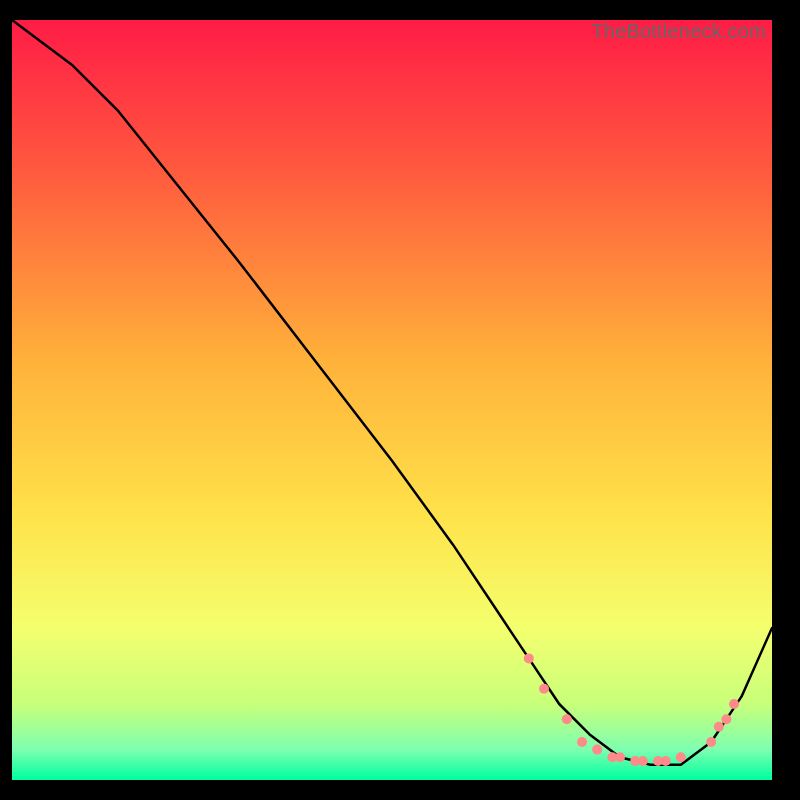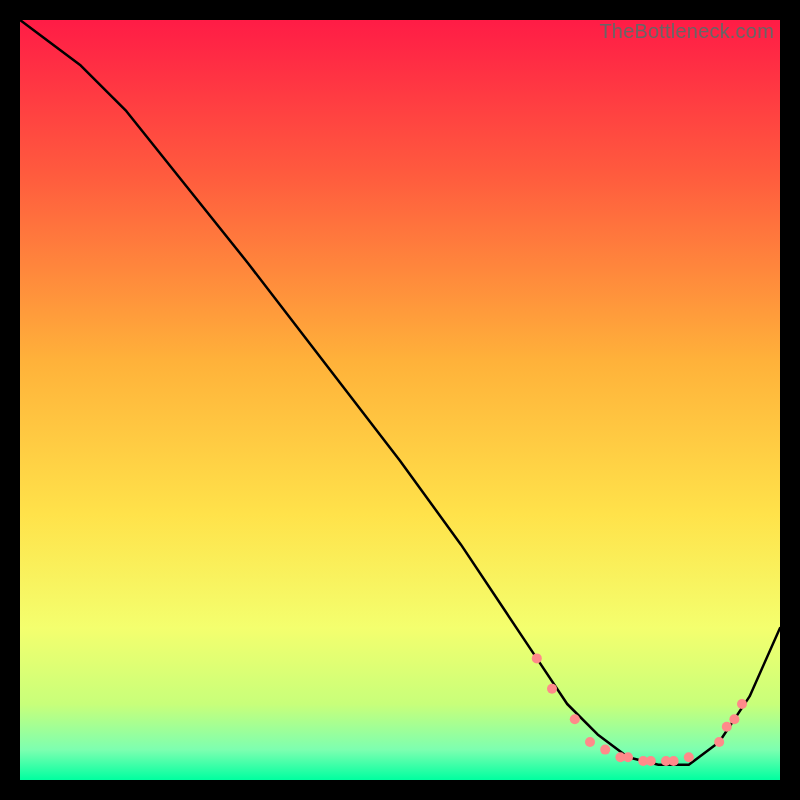--- a/index.html
+++ b/index.html
@@ -6,21 +6,21 @@
     margin: 0;
     padding: 0;
     width: 800px;
     height: 800px;
     background: #000;
     overflow: hidden;
     font-family: Arial, Helvetica, sans-serif;
   }
   .frame {
     position: absolute;
-    left: 20px;
+    left: 12px;
     top: 20px;
     width: 760px;
     height: 634px;
     background: #000;
   }
   .watermark {
     position: absolute;
     top: 0px;
     right: 6px;
     color: #666;

